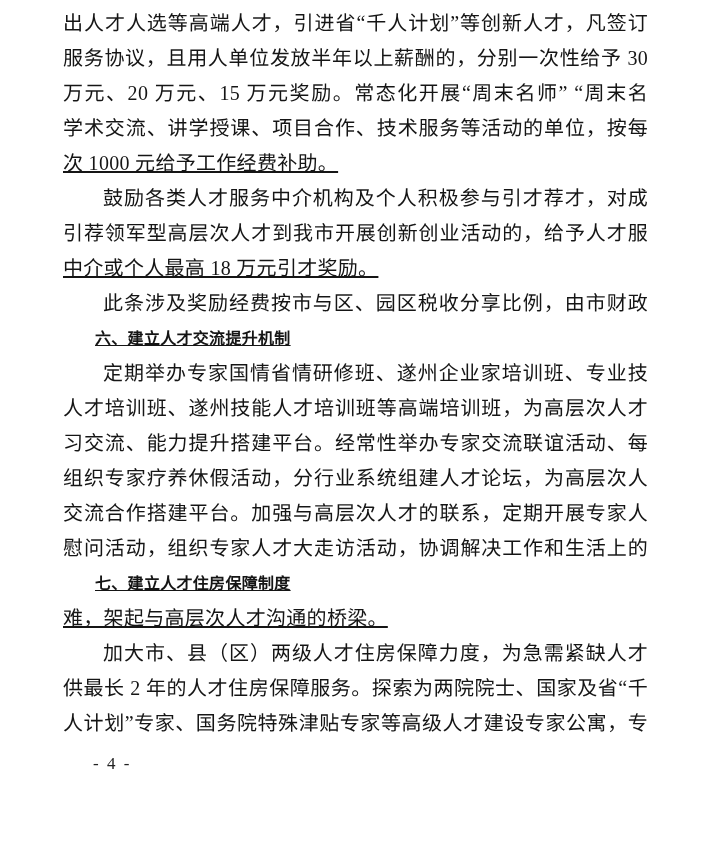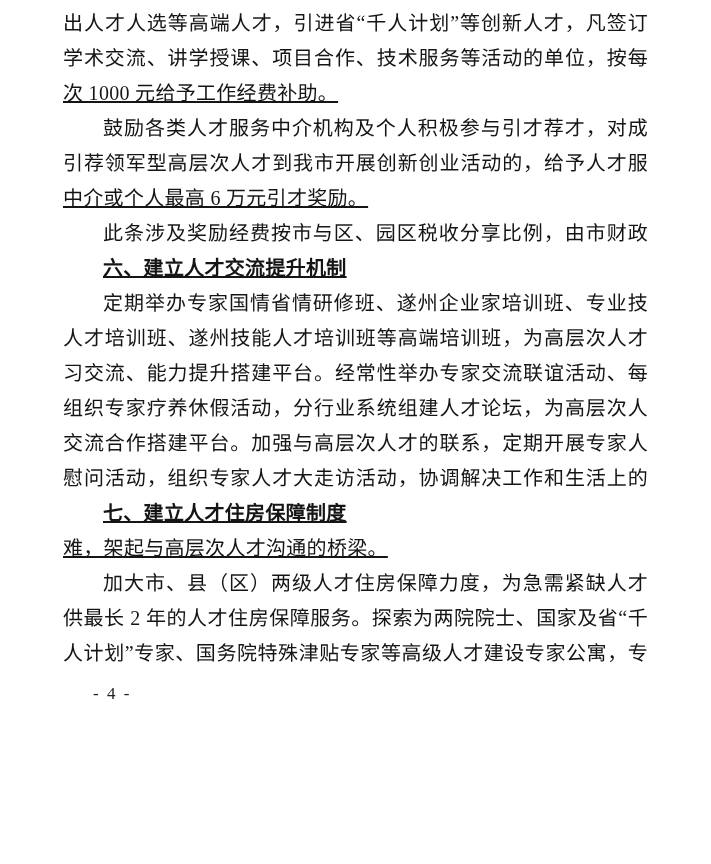--- a/index.html
+++ b/index.html
@@ -34,41 +34,43 @@
   .pe {                    
     text-align-last: left;
     text-decoration: underline;
   }
   .ind {                   
     text-indent: 2em;
   }
   .hd {                    
     font-family: "Liberation Sans", "DejaVu Sans", sans-serif;
     font-weight: 700;
-    font-size: 20px;
+    font-size: 16px;
   }
   .footer {
     margin-top: 13px;
     margin-left: 30px;
     font-size: 17px;
     letter-spacing: 2px;
     text-align: left;
     color: #222;
   }
 </style>
 </head>
 <body>
 
 <div class="page">
   <div class="line">出人才人选等高端人才，引进省“千人计划”等创新人才，凡签订</div>
+  <div class="line">服务协议，且用人单位发放半年以上薪酬的，分别一次性给予 30</div>
+  <div class="line">万元、20 万元、15 万元奖励。常态化开展“周末名师” “周末名</div>
   <div class="line">学术交流、讲学授课、项目合作、技术服务等活动的单位，按每人</div>
   <div class="line pe">次 1000 元给予工作经费补助。</div>
   <div class="line ind">鼓励各类人才服务中介机构及个人积极参与引才荐才，对成功</div>
   <div class="line">引荐领军型高层次人才到我市开展创新创业活动的，给予人才服务</div>
-  <div class="line pe">中介或个人最高 6 万元引才奖励。</div>
+  <div class="line pe">中介或个人最高 18 万元引才奖励。</div>
   <div class="line ind">此条涉及奖励经费按市与区、园区税收分享比例，由市财政和</div>
   <div class="line ind hd pe">六、建立人才交流提升机制</div>
   <div class="line ind">定期举办专家国情省情研修班、遂州企业家培训班、专业技术</div>
   <div class="line">人才培训班、遂州技能人才培训班等高端培训班，为高层次人才学</div>
   <div class="line">习交流、能力提升搭建平台。经常性举办专家交流联谊活动、每年</div>
   <div class="line">组织专家疗养休假活动，分行业系统组建人才论坛，为高层次人才</div>
   <div class="line">交流合作搭建平台。加强与高层次人才的联系，定期开展专家人才</div>
   <div class="line">慰问活动，组织专家人才大走访活动，协调解决工作和生活上的困</div>
   <div class="line ind hd pe">七、建立人才住房保障制度</div>
   <div class="line pe">难，架起与高层次人才沟通的桥梁。</div>

